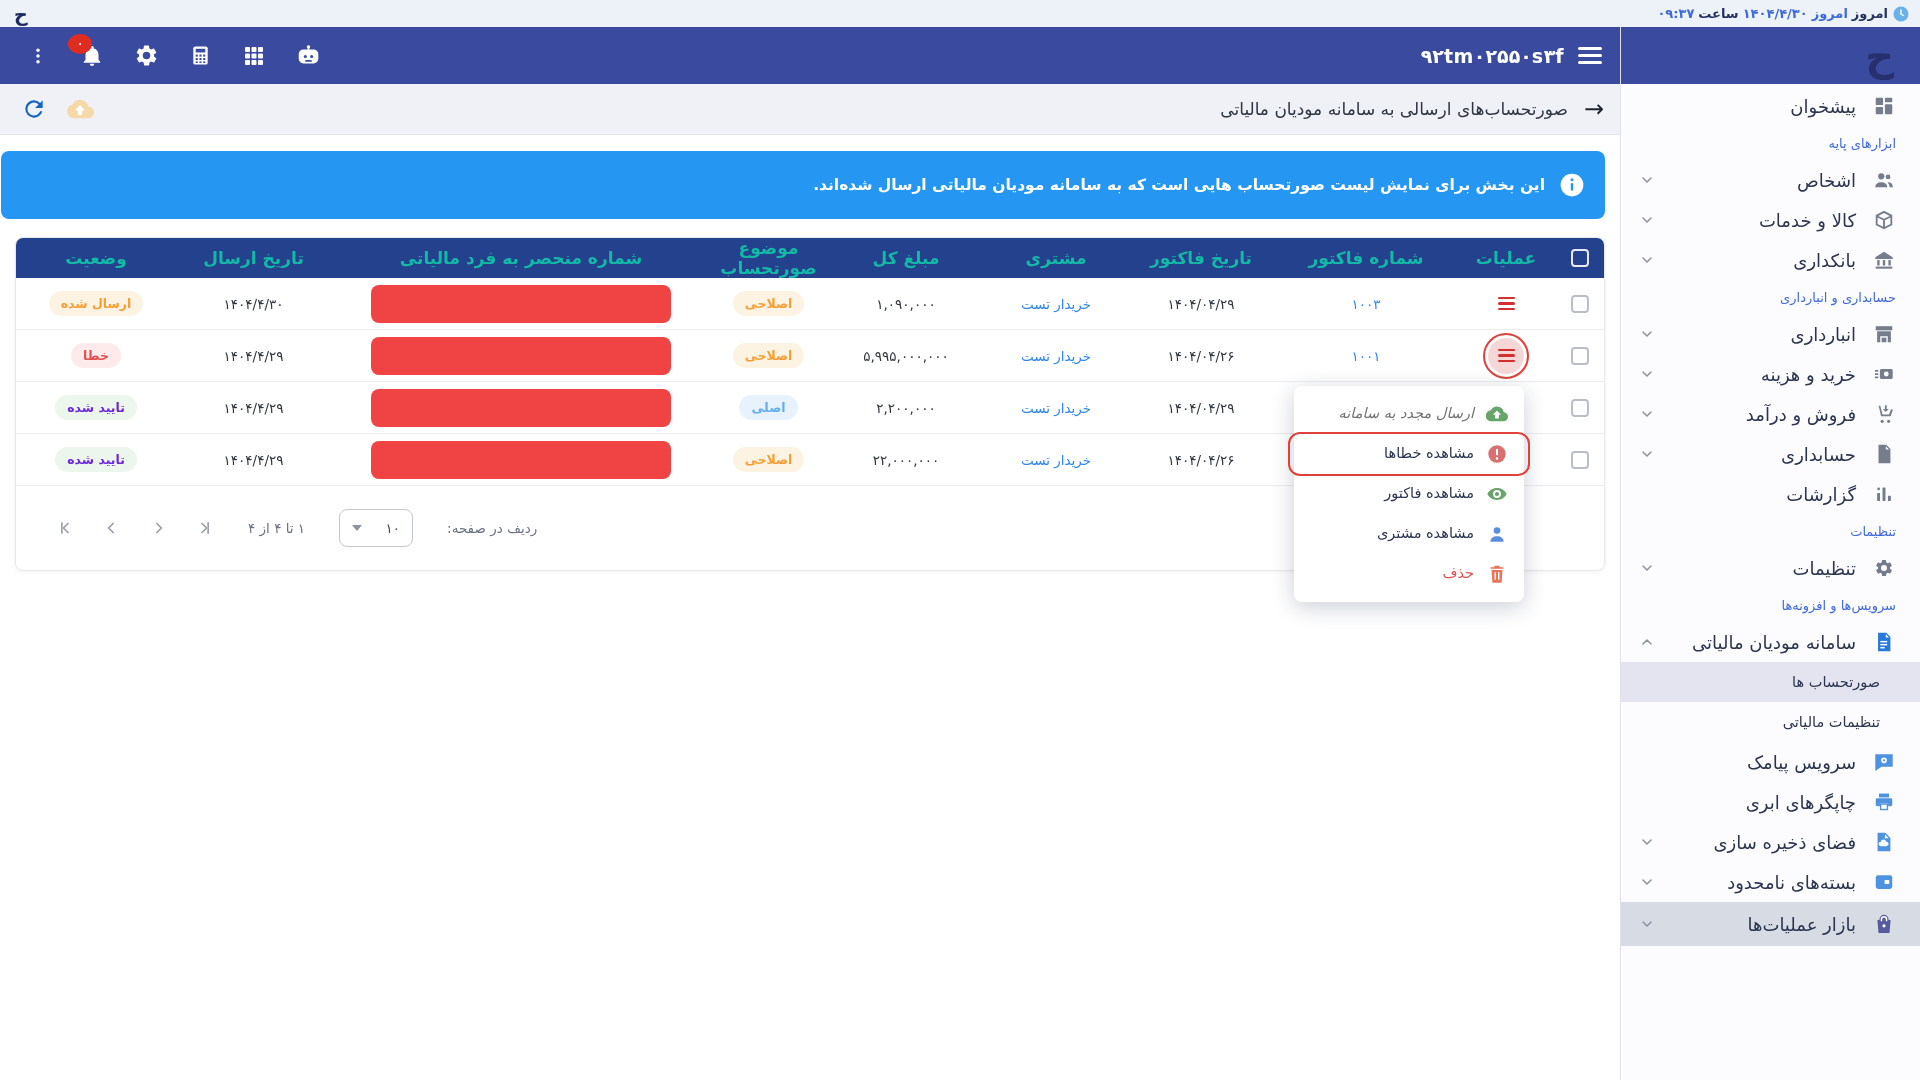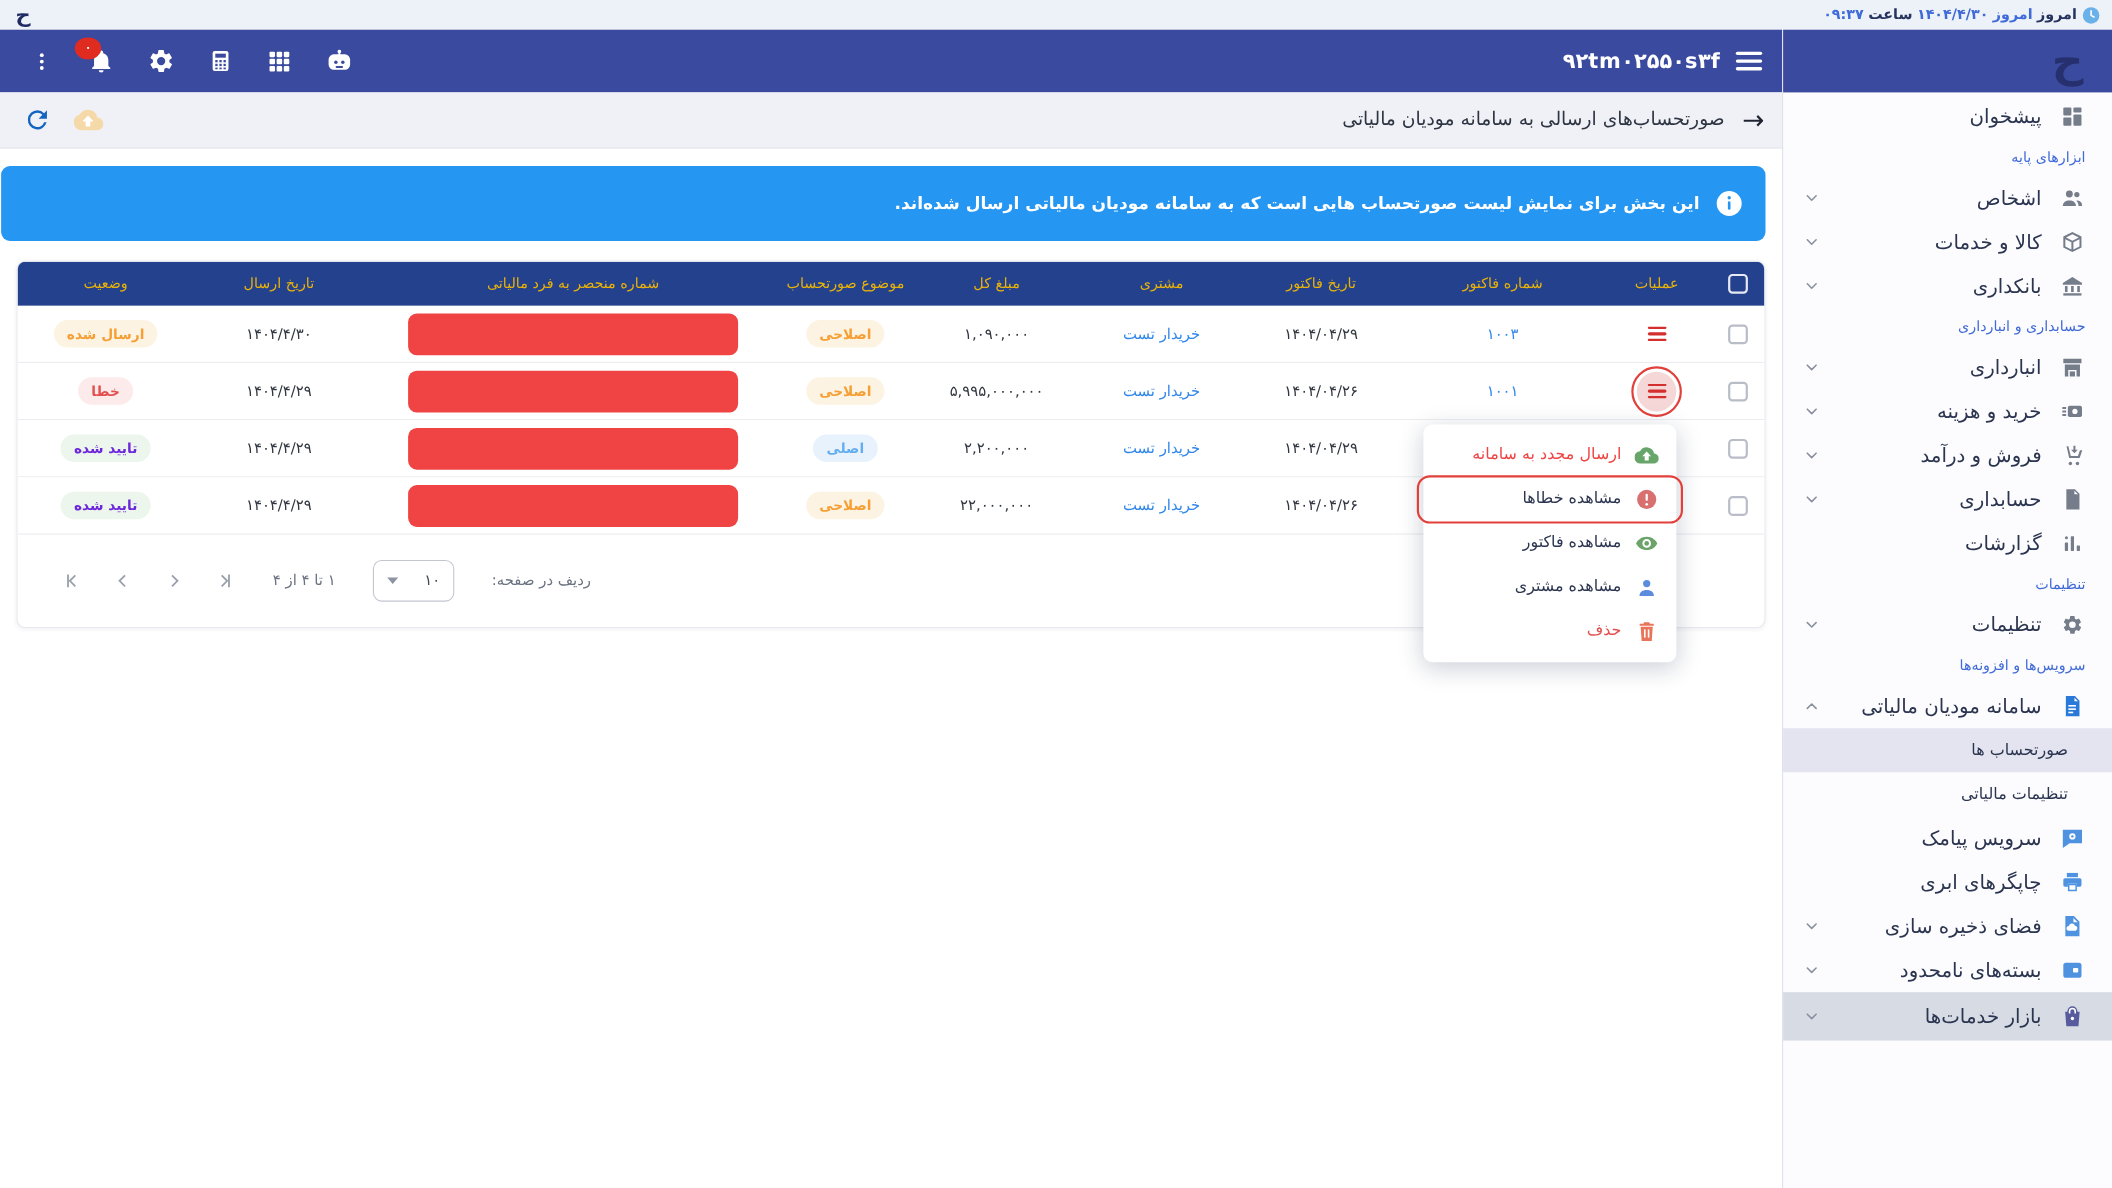--- a/index.html
+++ b/index.html
@@ -36,21 +36,21 @@
   .tbicon { width:36px; height:36px; display:inline-flex; align-items:center; justify-content:center; cursor:pointer; margin-right:10px; }
 
   
   .banner { margin:16px 15px 0 1px; background:#2597f3; border-radius:8px; height:68px; display:flex; align-items:center; padding:0 20px; gap:14px; }
   .banner .txt { color:#fff; font-size:15.5px; font-weight:bold; }
 
   
   .card { margin:18px 15px 0 15px; border:1px solid #e8e9ee; border-radius:8px; overflow:hidden; box-shadow:0 1px 4px rgba(30,40,90,.06); background:#fff; }
   .trow { display:flex; align-items:center; }
   .thead { background:#24418e; height:40px; }
-  .thead .cell { color:#eab308; font-size:13px; font-weight:normal; }
+  .thead .cell { color:#14b8a6; font-size:17px; font-weight:bold; }
   .tbody .trow { height:52px; border-bottom:1px solid #ececf0; background:#fff; }
   .cell { display:flex; align-items:center; justify-content:center; text-align:center; font-size:13.5px; color:#30363f; }
   .c-check{width:48px;} .c-ops{width:100px;} .c-invno{width:180px;} .c-invdate{width:150px;}
   .c-customer{width:140px;} .c-total{width:160px;} .c-subject{width:115px;} .c-taxid{width:380px;}
   .c-senddate{width:155px;} .c-status{flex:1;}
   .link { color:#2f86eb; cursor:pointer; }
   .chk { width:18px; height:18px; border:2px solid #b9bdc7; border-radius:4px; background:#fff; cursor:pointer; }
   .thead .chk { border-color:#e7eaf4; background:transparent; }
   .opsbtn { display:inline-flex; flex-direction:column; gap:3px; cursor:pointer; }
   .opsbtn i { display:block; width:17px; height:2.6px; background:#d32f2f; border-radius:2px; }
@@ -68,21 +68,21 @@
   .tfoot .lbl { color:#6b7280; font-size:13.5px; }
   .pp-select { width:74px; height:38px; border:1px solid #c3c6cf; border-radius:8px; display:flex; align-items:center; justify-content:space-between; padding:0 12px; cursor:pointer; color:#444a56; font-size:13.5px; }
   .pp-select .caret { width:0; height:0; border-left:5px solid transparent; border-right:5px solid transparent; border-top:6px solid #8d93a0; }
   .navgrp { display:flex; gap:26px; direction:ltr; }
   .navic { color:#9aa0ab; cursor:pointer; display:inline-flex; }
 
   
   .ctxmenu { position:absolute; left:1294px; top:386px; width:230px; background:#fff; border-radius:8px; box-shadow:0 5px 22px rgba(20,30,70,.22); padding:8px 0; z-index:50; }
   .ctxitem { display:flex; align-items:center; gap:12px; padding:9px 16px; font-size:14.5px; color:#2b3550; cursor:pointer; line-height:1.5; position:relative; }
   .ctxitem .lab { text-align:right; }
-  .ctxitem.green .lab { color:#ef4444; }
+  .ctxitem.green .lab { color:#737373;font-style:italic; }
   .ctxitem.red .lab { color:#e34f4f; }
   .ctx-ring { position:absolute; inset:-2px -6px; border:2.5px solid #e2403a; border-radius:12px; pointer-events:none; }
 
   
   .nav { padding-top:2px; }
   .nav-item { height:40px; display:flex; align-items:center; padding:0 24px 0 18px; gap:16px; font-size:18px; color:#2b3550; cursor:pointer; }
   .nav-item .ic { width:24px; display:flex; justify-content:center; }
   .nav-item .lab { flex:1; }
   .nav-item .chev { display:flex; }
   .nav-section { height:34px; display:flex; align-items:center; padding:0 24px; font-size:13px; color:#3f6ad8; }
@@ -354,21 +354,21 @@
           </span>
         </div>
         <div class="nav-item market">
           <span class="ic">
             <svg width="22" height="22" viewBox="0 0 24 24" xmlns="http://www.w3.org/2000/svg">
               <path fill="#575b9e" d="M7 7.5V7a5 5 0 0 1 10 0v.5h2.2L18 21.8H6L4.8 7.5z"></path>
               <path d="M9.2 9V7a2.8 2.8 0 0 1 5.6 0v2" fill="none" stroke="#fff" stroke-width="1.6"></path>
               <circle cx="12" cy="14" r="1.7" fill="#fff"></circle>
             </svg>
           </span>
-          <span class="lab">بازار خدمات‌ها</span>
+          <span class="lab">بازار عملیات‌ها</span>
           <span class="chev">
             <svg width="16" height="16" viewBox="0 0 24 24" fill="none" stroke="#8b90a0" stroke-width="2.2" stroke-linecap="round" stroke-linejoin="round" style="">
               <path d="M6 9l6 6 6-6"></path>
             </svg>
           </span>
         </div>
       </div>
   </div>
 
   <div class="content">

